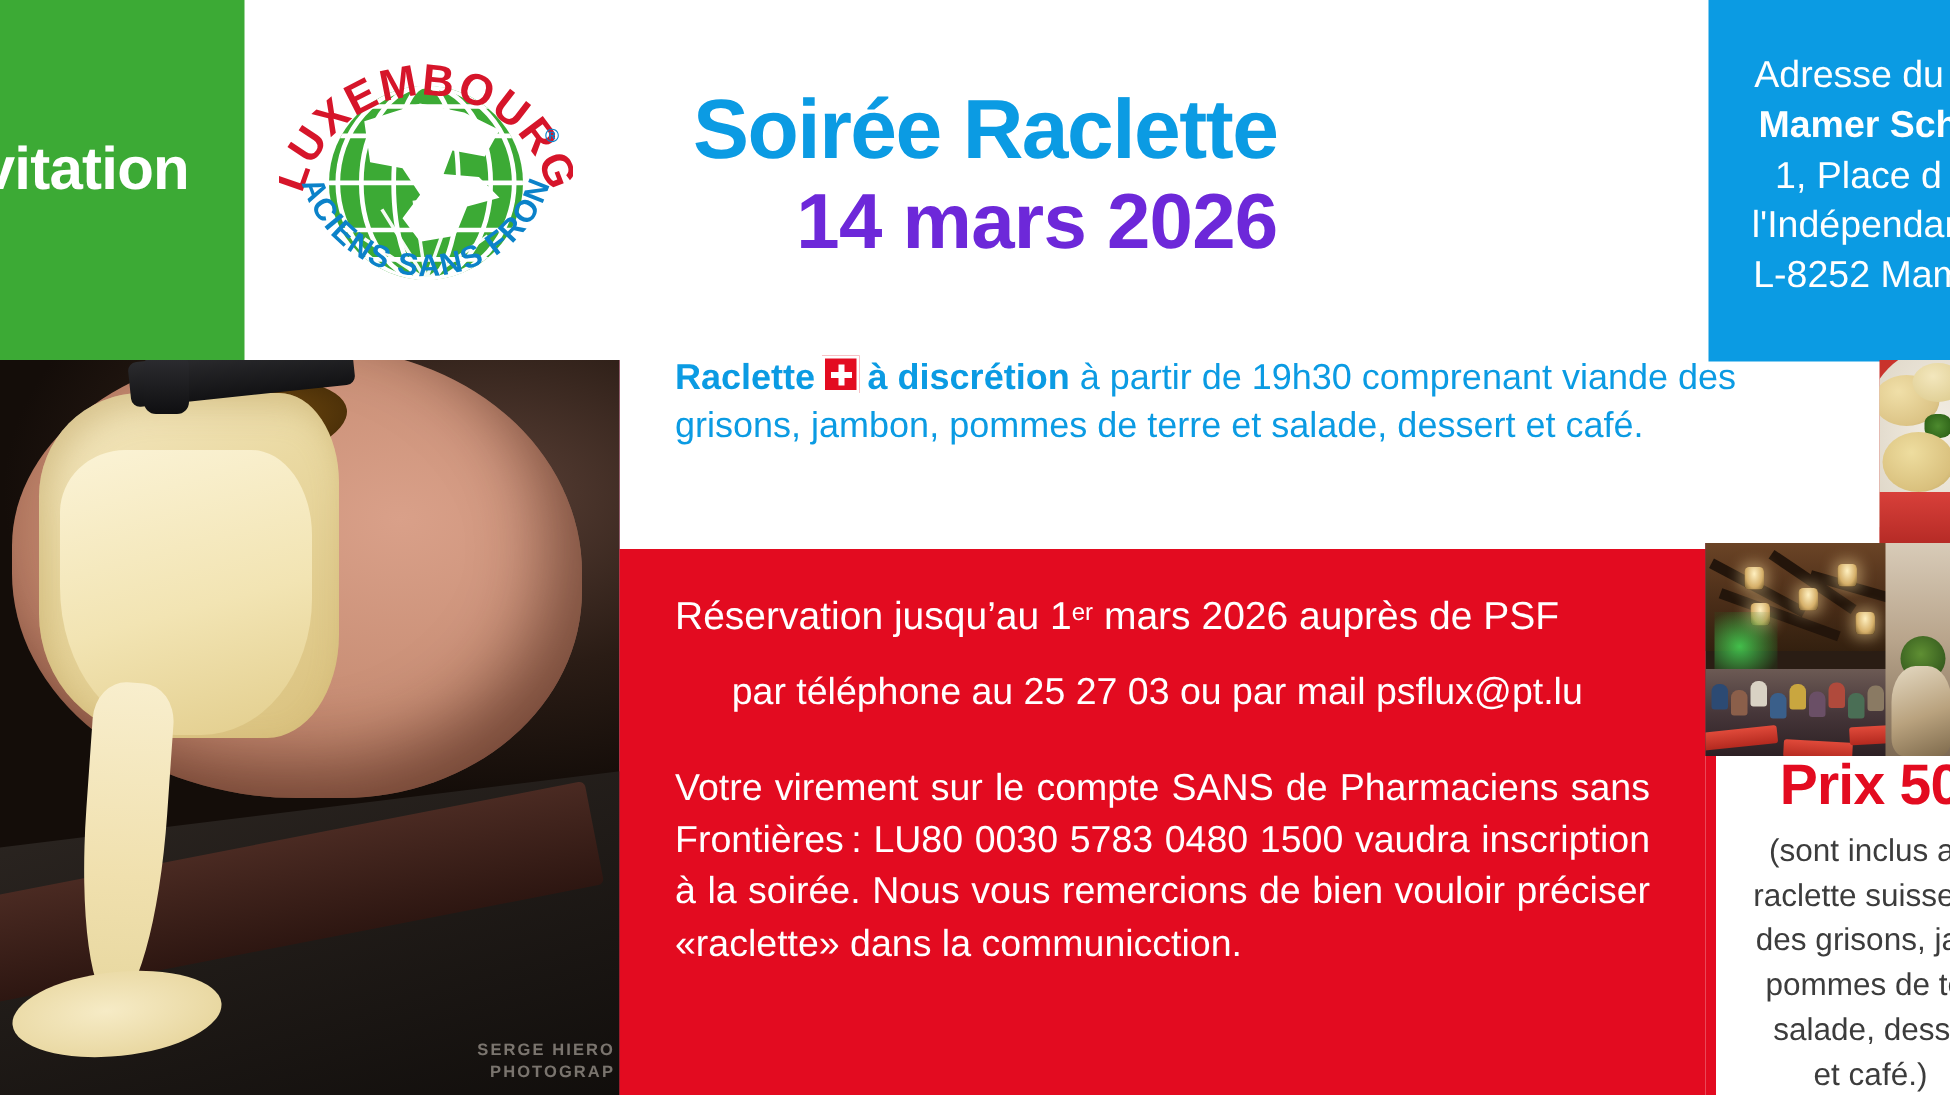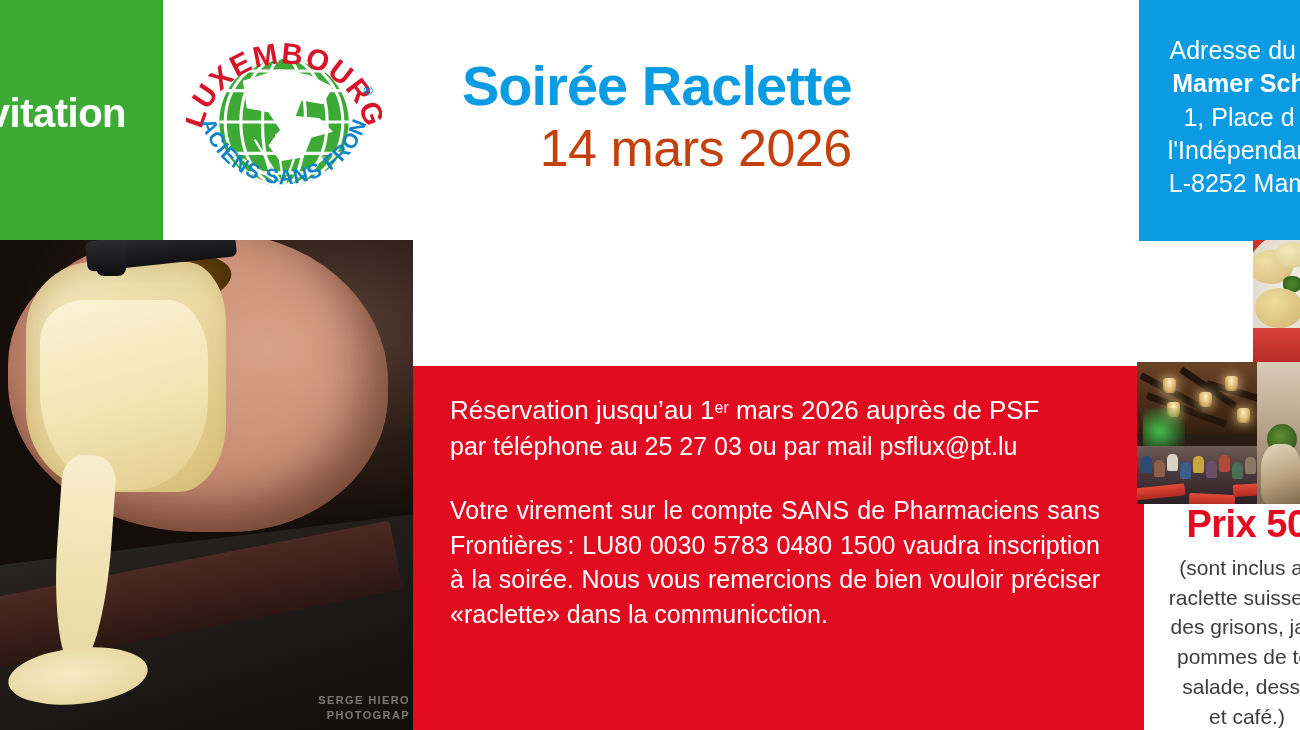--- a/index.html
+++ b/index.html
@@ -25,21 +25,21 @@
   .logo{position:absolute;left:186px;top:14px;width:196px;height:212px;}
   .logo svg{display:block;width:100%;height:100%;}
 
   
   .headline{position:absolute;left:462px;top:57px;text-align:right;}
   .headline .t1{
     color:var(--blue);font-size:56px;font-weight:bold;line-height:1.04;
     letter-spacing:-1px;white-space:nowrap;
   }
   .headline .t2{
-    color:#c2410c;font-size:52px;font-weight:normal;line-height:1.12;
+    color:#6d28d9;font-size:52px;font-weight:bold;line-height:1.12;
     letter-spacing:-0.5px;white-space:nowrap;margin-top:4px;
   }
 
   
   .addr{
     position:absolute;left:1139px;top:0;width:200px;height:241px;
     background:var(--blue);color:#fff;text-align:center;
     padding-top:34px;box-sizing:border-box;
   }
   .addr div{font-size:25px;line-height:1.33;white-space:nowrap;}
@@ -102,21 +102,21 @@
     color:rgba(235,225,215,.48);font-size:11px;letter-spacing:1.4px;line-height:1.35;
     font-weight:bold;}
 
   
   .redblock{
     position:absolute;left:413px;top:366px;width:724px;height:364px;
     background:var(--red);color:#fff;box-sizing:border-box;padding:29px 44px 0 37px;
   }
   .redblock .r1{font-size:26px;font-weight:normal;line-height:1.2;white-space:nowrap;}
   .redblock .r1 sup{font-size:16px;vertical-align:6px;}
-  .redblock .r2{font-size:25px;line-height:1.28;margin-top:4px;}
+  .redblock .r2{font-size:25px;line-height:1.28;margin-top:19px;text-align:center;}
   .redblock .r3{
     font-size:25px;line-height:1.38;margin-top:31px;text-align:justify;
     text-align-last:left;width:650px;
   }
   .redblock .r3 b{font-weight:normal;}
 
   
   .photo-food{
     position:absolute;left:1253px;top:240px;width:47px;height:122px;overflow:hidden;
     background:#c9332c;
@@ -248,20 +248,21 @@
 
   <div class="addr">
     <div>Adresse du j</div>
     <div class="b">Mamer Sch</div>
     <div>1, Place d</div>
     <div>l'Indépendan</div>
     <div>L-8252 Mam</div>
   </div>
 
   <div class="bluebody">
+    <div class="racl"><b>Raclette</b><span class="swiss"></span><b>à discrétion</b><span> à partir de 19h30 comprenant viande des grisons, jambon, pommes de terre et salade, dessert et café.</span></div>
   </div>
 
   <div class="redblock">
     <div class="r1"><span>Réservation jusqu’au 1</span><sup>er</sup><span> mars 2026 auprès de PSF</span></div>
     <div class="r2">par téléphone au 25 27 03 ou par mail psflux@pt.lu</div>
     <div class="r3"><span>Votre virement sur le compte SANS de Pharmaciens sans Frontières : </span><b>LU80 0030 5783 0480 1500</b><span> vaudra inscription à la soirée. Nous vous remercions de bien vouloir </span><b>préciser «raclette»</b><span> dans la communicction.</span></div>
   </div>
 
   <div class="photo-food">
     <div class="pf-plate"></div>

